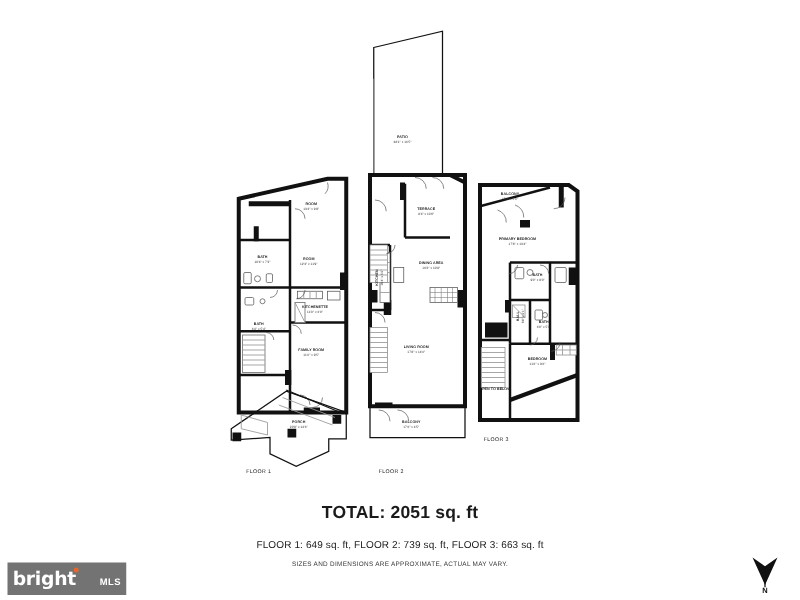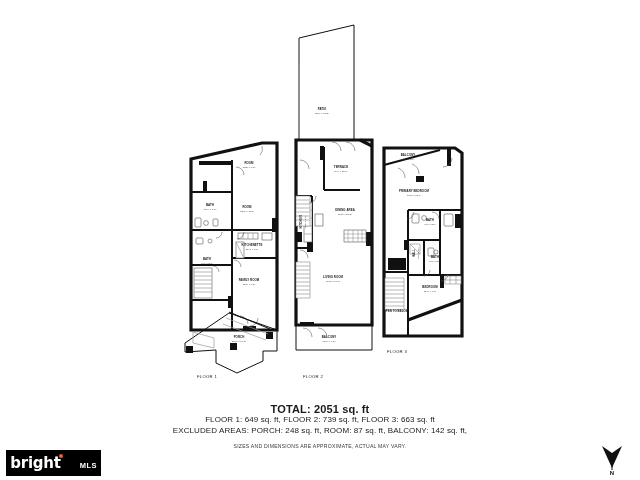--- a/index.html
+++ b/index.html
@@ -15,36 +15,36 @@
   
   .stage{position:absolute;left:0;top:0;width:640px;height:480px;}
 
   
   .summary{
     position:absolute; left:0; right:0; top:404px;
     text-align:center;
     color:#1a1a1a;
   }
   .summary .total{
-    font-size:11px; font-weight:bold; letter-spacing:.15px;
+    font-size:14px; font-weight:bold; letter-spacing:.15px;
     line-height:11px;
   }
   .summary .line{
-    font-size:8px; line-height:10.5px; letter-spacing:.1px;
+    font-size:8px; line-height:10.5px; letter-spacing:.1px;margin-top:16px;
   }
   .summary .disclaimer{
     margin-top:7px;
     font-size:5.1px; letter-spacing:.25px; color:#3a3a3a;
   }
 
   
   .logo{
     position:absolute; left:6px; top:450px;
     width:95px; height:26px;
-    background:#000000;
+    background:#737373;
     display:flex; align-items:center; justify-content:center;
   }
   .logo .lw{position:relative;display:flex;align-items:baseline;}
   .logo .bright{
     color:#ffffff; font-size:15px; font-weight:bold;
     letter-spacing:-.2px; font-family:"DejaVu Sans", sans-serif;
   }
   .logo .dot{
     position:absolute; width:4px;height:4px;border-radius:50%;
     background:#e8662a; left:48.5px; top:0px;
@@ -371,21 +371,20 @@
         <text class="rdim" x="419" y="253" transform="rotate(-90 419 253)">8'0" x 3'1"</text>
 
         <text class="rlabel" x="396" y="312">OPEN TO BELOW</text>
       </g>
     </g>
   </svg>
 
   <div class="summary">
     <div class="total">TOTAL: 2051 sq. ft</div>
     <div class="line">FLOOR 1: 649 sq. ft, FLOOR 2: 739 sq. ft, FLOOR 3: 663 sq. ft</div>
-    <div class="line">EXCLUDED AREAS: PORCH: 248 sq. ft, ROOM: 87 sq. ft, BALCONY: 142 sq. ft,</div>
     <div class="disclaimer">SIZES AND DIMENSIONS ARE APPROXIMATE, ACTUAL MAY VARY.</div>
   </div>
 
   <div class="logo">
     <div class="lw">
       <span class="bright">bright</span>
       <span class="dot"></span>
       <span class="mls">MLS</span>
     </div>
   </div>

